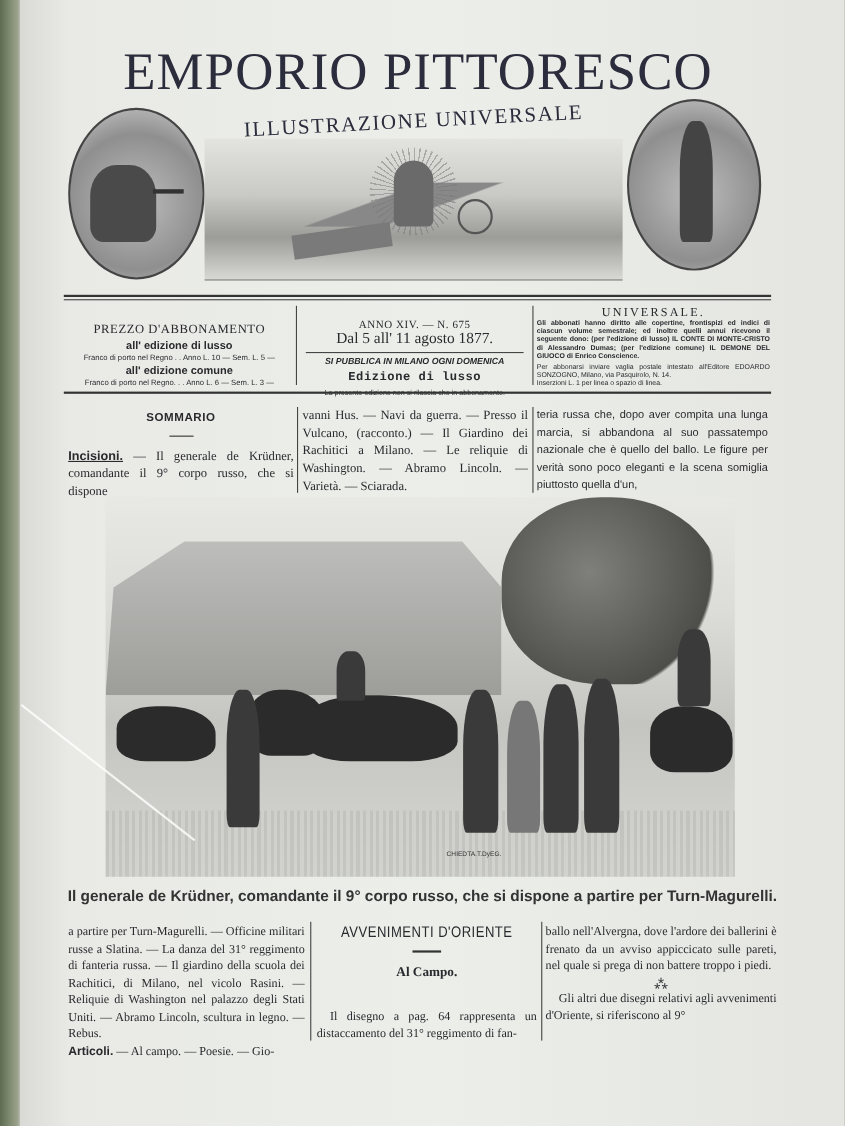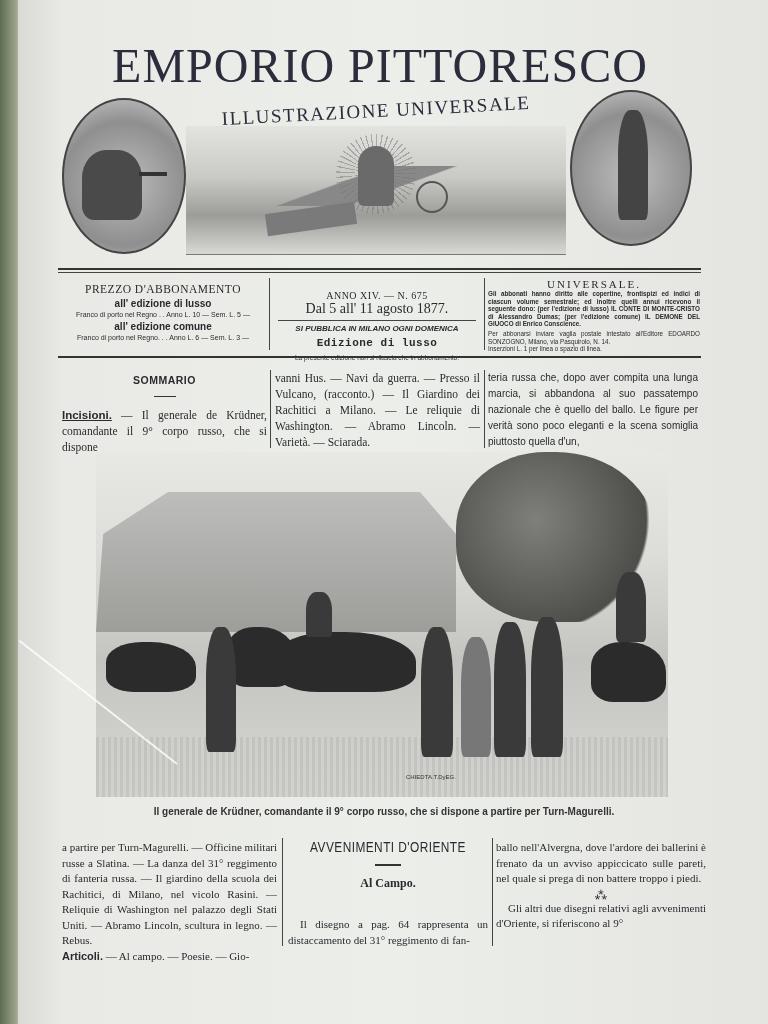--- a/index.html
+++ b/index.html
@@ -19,21 +19,21 @@
   .vline{position:absolute;width:0;border-left:1px solid #444;}
   .t-small{font-size:7px;font-family:"Liberation Sans",sans-serif;}
   .t-bold{font-weight:bold;}
   .col{position:absolute;font-size:11.5px;line-height:16px;text-align:justify;}
   .illustration{position:absolute;left:96px;top:452px;width:572px;height:345px;background:linear-gradient(180deg,#e8e8e5 0%,#dcdcd9 30%,#c4c4c1 60%,#d6d6d2 100%);}
   .building{position:absolute;left:0;top:40px;width:360px;height:140px;background:linear-gradient(180deg,#bdbdbb,#9d9d9a);clip-path:polygon(2% 30%,20% 0,90% 0,100% 30%,100% 100%,0 100%);}
   .tree{position:absolute;left:360px;top:0;width:200px;height:170px;border-radius:45% 50% 40% 45%;background:radial-gradient(circle at 40% 40%,#7f7f7c,#4d4d4a 70%,transparent 72%);}
   .horse{position:absolute;background:#2b2b2b;border-radius:40% 50% 30% 30%;}
   .figure{position:absolute;background:#3a3a3a;border-radius:40% 40% 10% 10%;}
   .ground{position:absolute;left:0;bottom:0;width:100%;height:60px;background:repeating-linear-gradient(90deg,#b9b9b6 0 3px,#cfcfcb 3px 6px);opacity:.6;}
-  .caption{position:absolute;left:60px;top:806px;width:648px;text-align:center;font-family:"Liberation Sans",sans-serif;font-weight:bold;font-size:10px;color:#333;}
+  .caption{position:absolute;left:60px;top:806px;width:648px;text-align:center;font-family:"Liberation Sans",sans-serif;font-weight:bold;font-size:14px;color:#333;}
   .section-title{font-family:"Liberation Sans",sans-serif;font-size:14px;letter-spacing:.5px;text-align:center;transform:scaleX(.85);}
   .crease{position:absolute;left:20px;top:640px;width:200px;height:2px;background:rgba(255,255,255,.8);transform:rotate(38deg);transform-origin:0 0;}
 </style>
 </head>
 <body>
 
 <div class="spine"></div>
 <div class="page"></div>
 
 <div class="masthead">EMPORIO PITTORESCO</div>
@@ -51,21 +51,21 @@
   <div style="position:absolute;left:80px;top:82px;width:90px;height:22px;background:#7a7a7a;transform:rotate(-8deg);"></div>
 </div>
 <div class="vignette" style="left:570px;top:90px;width:118px;height:152px;">
   <div style="position:absolute;left:46px;top:18px;width:30px;height:110px;background:#444;border-radius:40% 40% 10% 10%;"></div>
 </div>
 
 <div class="hr" style="top:268px;"></div>
 <div class="hr thin" style="top:272px;"></div>
 
 <div class="info-col" style="left:58px;width:210px;">
-  <div style="font-size:11.5px;letter-spacing:.5px;margin-top:5px;">PREZZO D'ABBONAMENTO</div>
+  <div style="font-size:11.5px;letter-spacing:.5px;margin-top:16px;">PREZZO D'ABBONAMENTO</div>
   <div class="t-bold" style="font-size:10px;margin-top:3px;font-family:'Liberation Sans',sans-serif;">all' edizione di lusso</div>
   <div class="t-small" style="margin-top:2px;">Franco di porto nel Regno . . Anno L. 10 — Sem. L. 5 —</div>
   <div class="t-bold" style="font-size:10px;margin-top:3px;font-family:'Liberation Sans',sans-serif;">all' edizione comune</div>
   <div class="t-small" style="margin-top:2px;">Franco di porto nel Regno. . . Anno L. 6 — Sem. L. 3 —</div>
 </div>
 <div class="vline" style="left:269px;top:278px;height:72px;"></div>
 
 <div class="info-col" style="left:272px;width:210px;">
   <div style="font-size:10px;letter-spacing:.5px;margin-top:12px;">ANNO XIV. — N. 675</div>
   <div style="font-size:14px;">Dal 5 all' 11 agosto 1877.</div>

